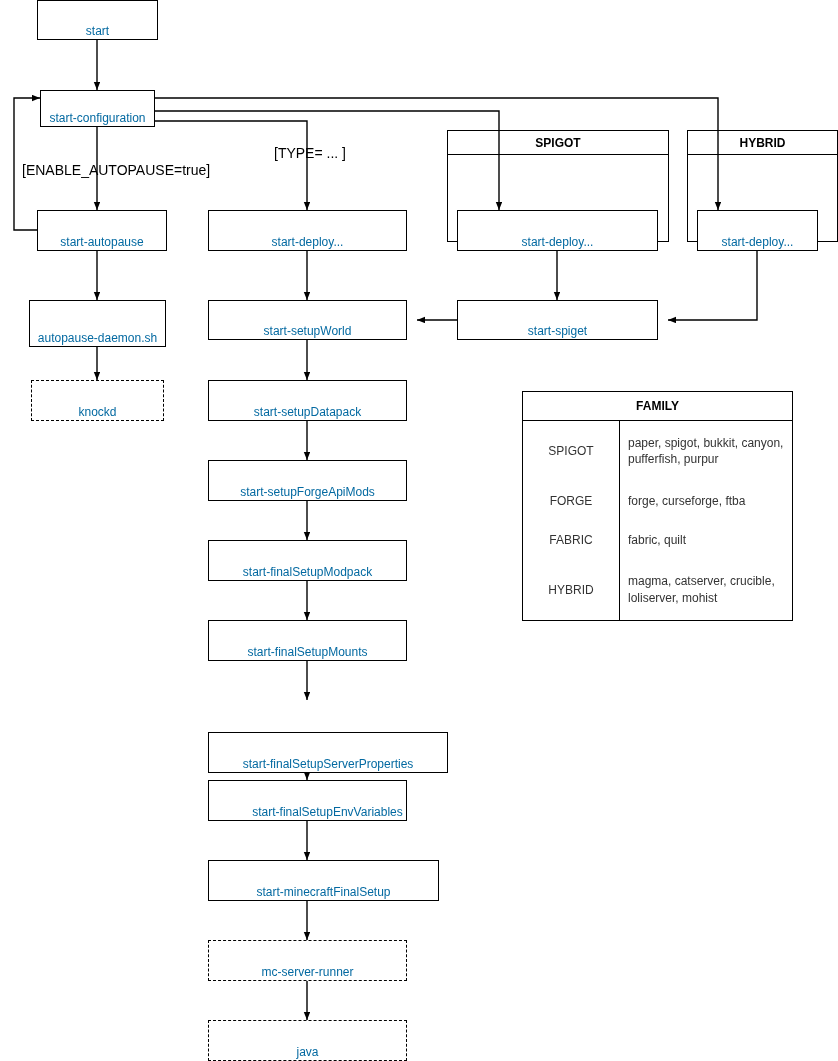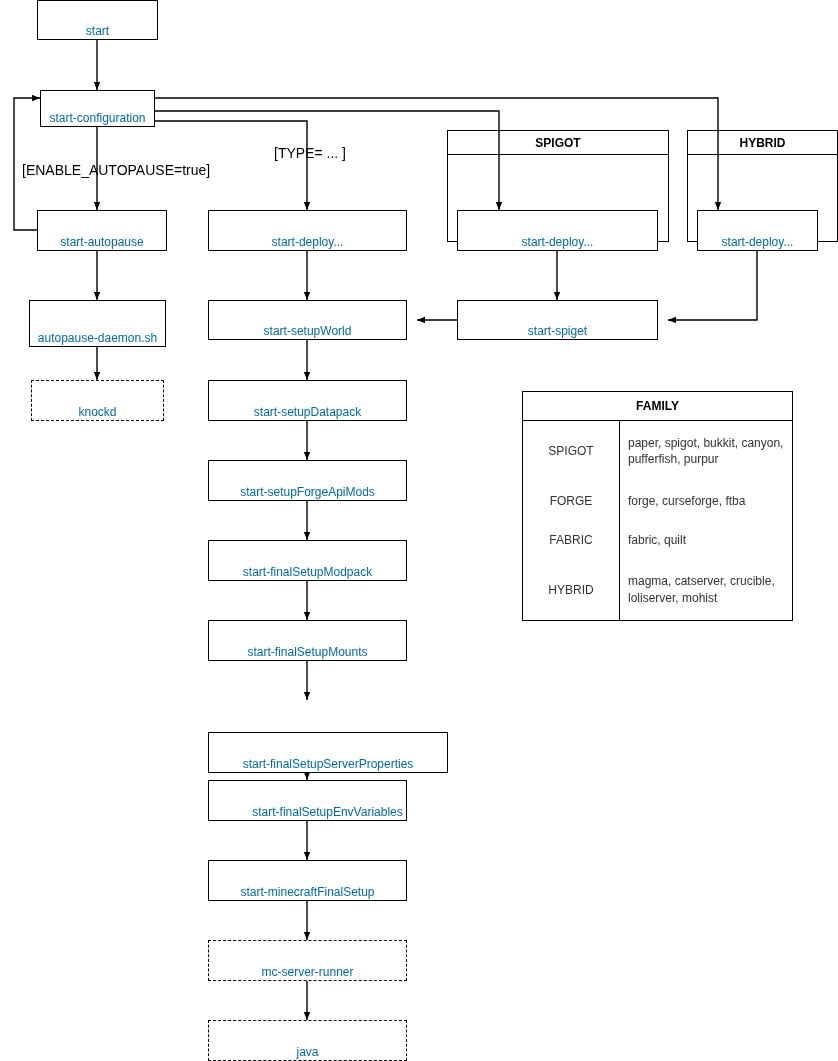--- a/index.html
+++ b/index.html
@@ -223,21 +223,21 @@
   </div>
 
   <div class="node" style="left:208px; top:700px; width:240px; height:41px;margin-top:32px;">
     <span>start-finalSetupServerProperties</span>
   </div>
 
   <div class="node" style="left:208px; top:780px; width:199px; height:41px;padding-left:40px;">
     <span>start-finalSetupEnvVariables</span>
   </div>
 
-  <div class="node" style="left:208px; top:860px; width:199px; height:41px;">
+  <div class="node" style="left:208px; top:860px; width:231px; height:41px;">
     <span>start-minecraftFinalSetup</span>
   </div>
 
   <div class="node dashed" style="left:208px; top:1020px; width:199px; height:41px;">
     <span>java</span>
   </div>
 
   <div class="node dashed" style="left:208px; top:940px; width:199px; height:41px;">
     <span>mc-server-runner</span>
   </div>

